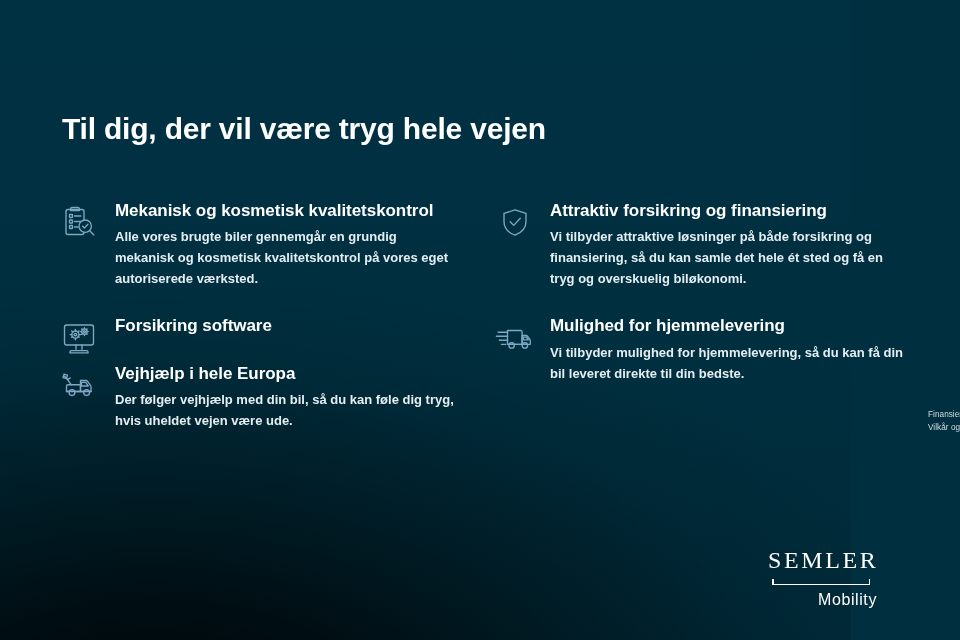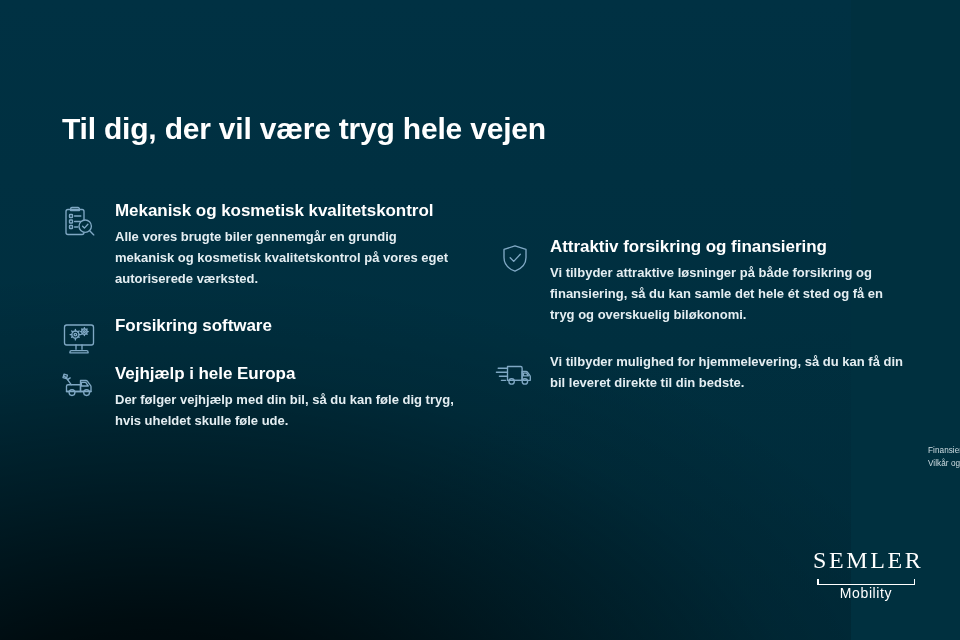--- a/index.html
+++ b/index.html
@@ -42,21 +42,21 @@
     left: 58px;
     top: 200px;
     width: 850px;
   }
 
   .col {
     position: absolute;
     top: 0;
   }
   .col-left  { left: 0px;   width: 400px; }
-  .col-right { left: 435px; width: 415px; margin-top: 36px; }
+  .col-right { left: 435px; width: 415px; }
 
   .feature {
     position: relative;
     padding-left: 57px;
     margin-bottom: 26px;
   }
 
   .feature-icon {
     position: absolute;
     left: 0;
@@ -91,21 +91,21 @@
     width: 300px;
     font-size: 8.2px;
     line-height: 1.62;
     color: #cfdde3;
     letter-spacing: 0.05px;
   }
   .disclaimer .dline { display: block; white-space: nowrap; }
 
   .logo {
     position: absolute;
-    left: 810px;
+    left: 765px;
     top: 548px;
     width: 112px;
     text-align: center;
   }
   .logo-word {
     font-family: "Liberation Serif", serif;
     font-size: 24px;
     color: #ffffff;
     letter-spacing: 2.6px;
     line-height: 1;
@@ -127,24 +127,25 @@
   .logo-tick {
     position: absolute;
     bottom: 0;
     width: 1.5px;
     height: 6px;
     background: #ffffff;
   }
   .logo-tick.l { left: 0; }
   .logo-tick.r { right: 0; }
   .logo-sub {
-    margin-top: 0;
-    font-size: 14px;
+    margin-top: 6px;
+    font-size: 16px;
     color: #ffffff;
     letter-spacing: 0.6px;
+    text-align: right;
   }
 </style>
 </head>
 <body>
 
 <div class="slide">
 
   <div class="headline">Til dig, der vil være tryg hele vejen</div>
 
   <div class="features">
@@ -197,21 +198,21 @@
             <circle cx="14" cy="26.6" r="2.9"></circle>
             <circle cx="28.6" cy="26.6" r="2.9"></circle>
             <path d="M8.5 25.5h2.6M16.9 25.5h8.8M31.5 25.5h1.5"></path>
             <path d="M13.2 18.7l-4.6-6.4"></path>
             <path d="M8.6 12.3l-2.4-2.2"></path>
             <path d="M6.0 8.2l3.4 1.0-1.0 3.4-3.4-1.0z"></path>
             <path d="M9.6 13.6l2.6-1.7"></path>
           </svg>
         </span>
         <p class="feature-title">Vejhjælp i hele Europa</p>
-        <p class="feature-body">Der følger vejhjælp med din bil, så du kan føle dig tryg, hvis uheldet skulle føle ude.</p>
+        <p class="feature-body">Der følger vejhjælp med din bil, så du kan føle dig tryg, hvis uheldet vejen være ude.</p>
       </div>
 
     </div>
 
     <div class="col col-right">
 
       <div class="feature">
         <span class="feature-icon">
           <svg width="44" height="40" viewBox="0 0 44 40" fill="none" stroke="#7fa8c4" stroke-width="1.35" stroke-linecap="round" stroke-linejoin="round">
             <path d="M22 6.8l11 3.6v8.2c0 6.4-4.5 11.2-11 13.6-6.5-2.4-11-7.2-11-13.6v-8.2z"></path>
@@ -227,20 +228,21 @@
           <svg width="44" height="40" viewBox="0 0 44 40" fill="none" stroke="#7fa8c4" stroke-width="1.35" stroke-linecap="round" stroke-linejoin="round">
             <path d="M14.5 12.5h13.2a1.4 1.4 0 0 1 1.4 1.4v12.4H14.5z"></path>
             <path d="M29.1 17.5h3.9a1.8 1.8 0 0 1 1.45 0.74l2.5 3.4a1.8 1.8 0 0 1 0.35 1.07v3.6h-8.2z"></path>
             <path d="M30.4 19.1h3.1l1.9 2.7h-5z"></path>
             <circle cx="18.6" cy="27.4" r="2.7"></circle>
             <circle cx="31.9" cy="27.4" r="2.7"></circle>
             <path d="M21.3 26.3h7.9"></path>
             <path d="M5.2 14.2h9.3M3.4 18.2h11.1M6.4 22.2h8.1M8.4 26.3h4.3"></path>
           </svg>
         </span>
+        <p class="feature-title">Mulighed for hjemmelevering</p>
         <p class="feature-body">Vi tilbyder mulighed for hjemmelevering, så du kan få din bil leveret direkte til din bedste.</p>
       </div>
 
       <div class="disclaimer">
         <span class="dline">Finansiering tilbydes via VWSF. Forsikring tilbydes via Alm. Brand.</span>
         <span class="dline"><span>Vilkår og begrænsninger gælder. Læs mere på </span></span>
       </div>
 
     </div>
 

